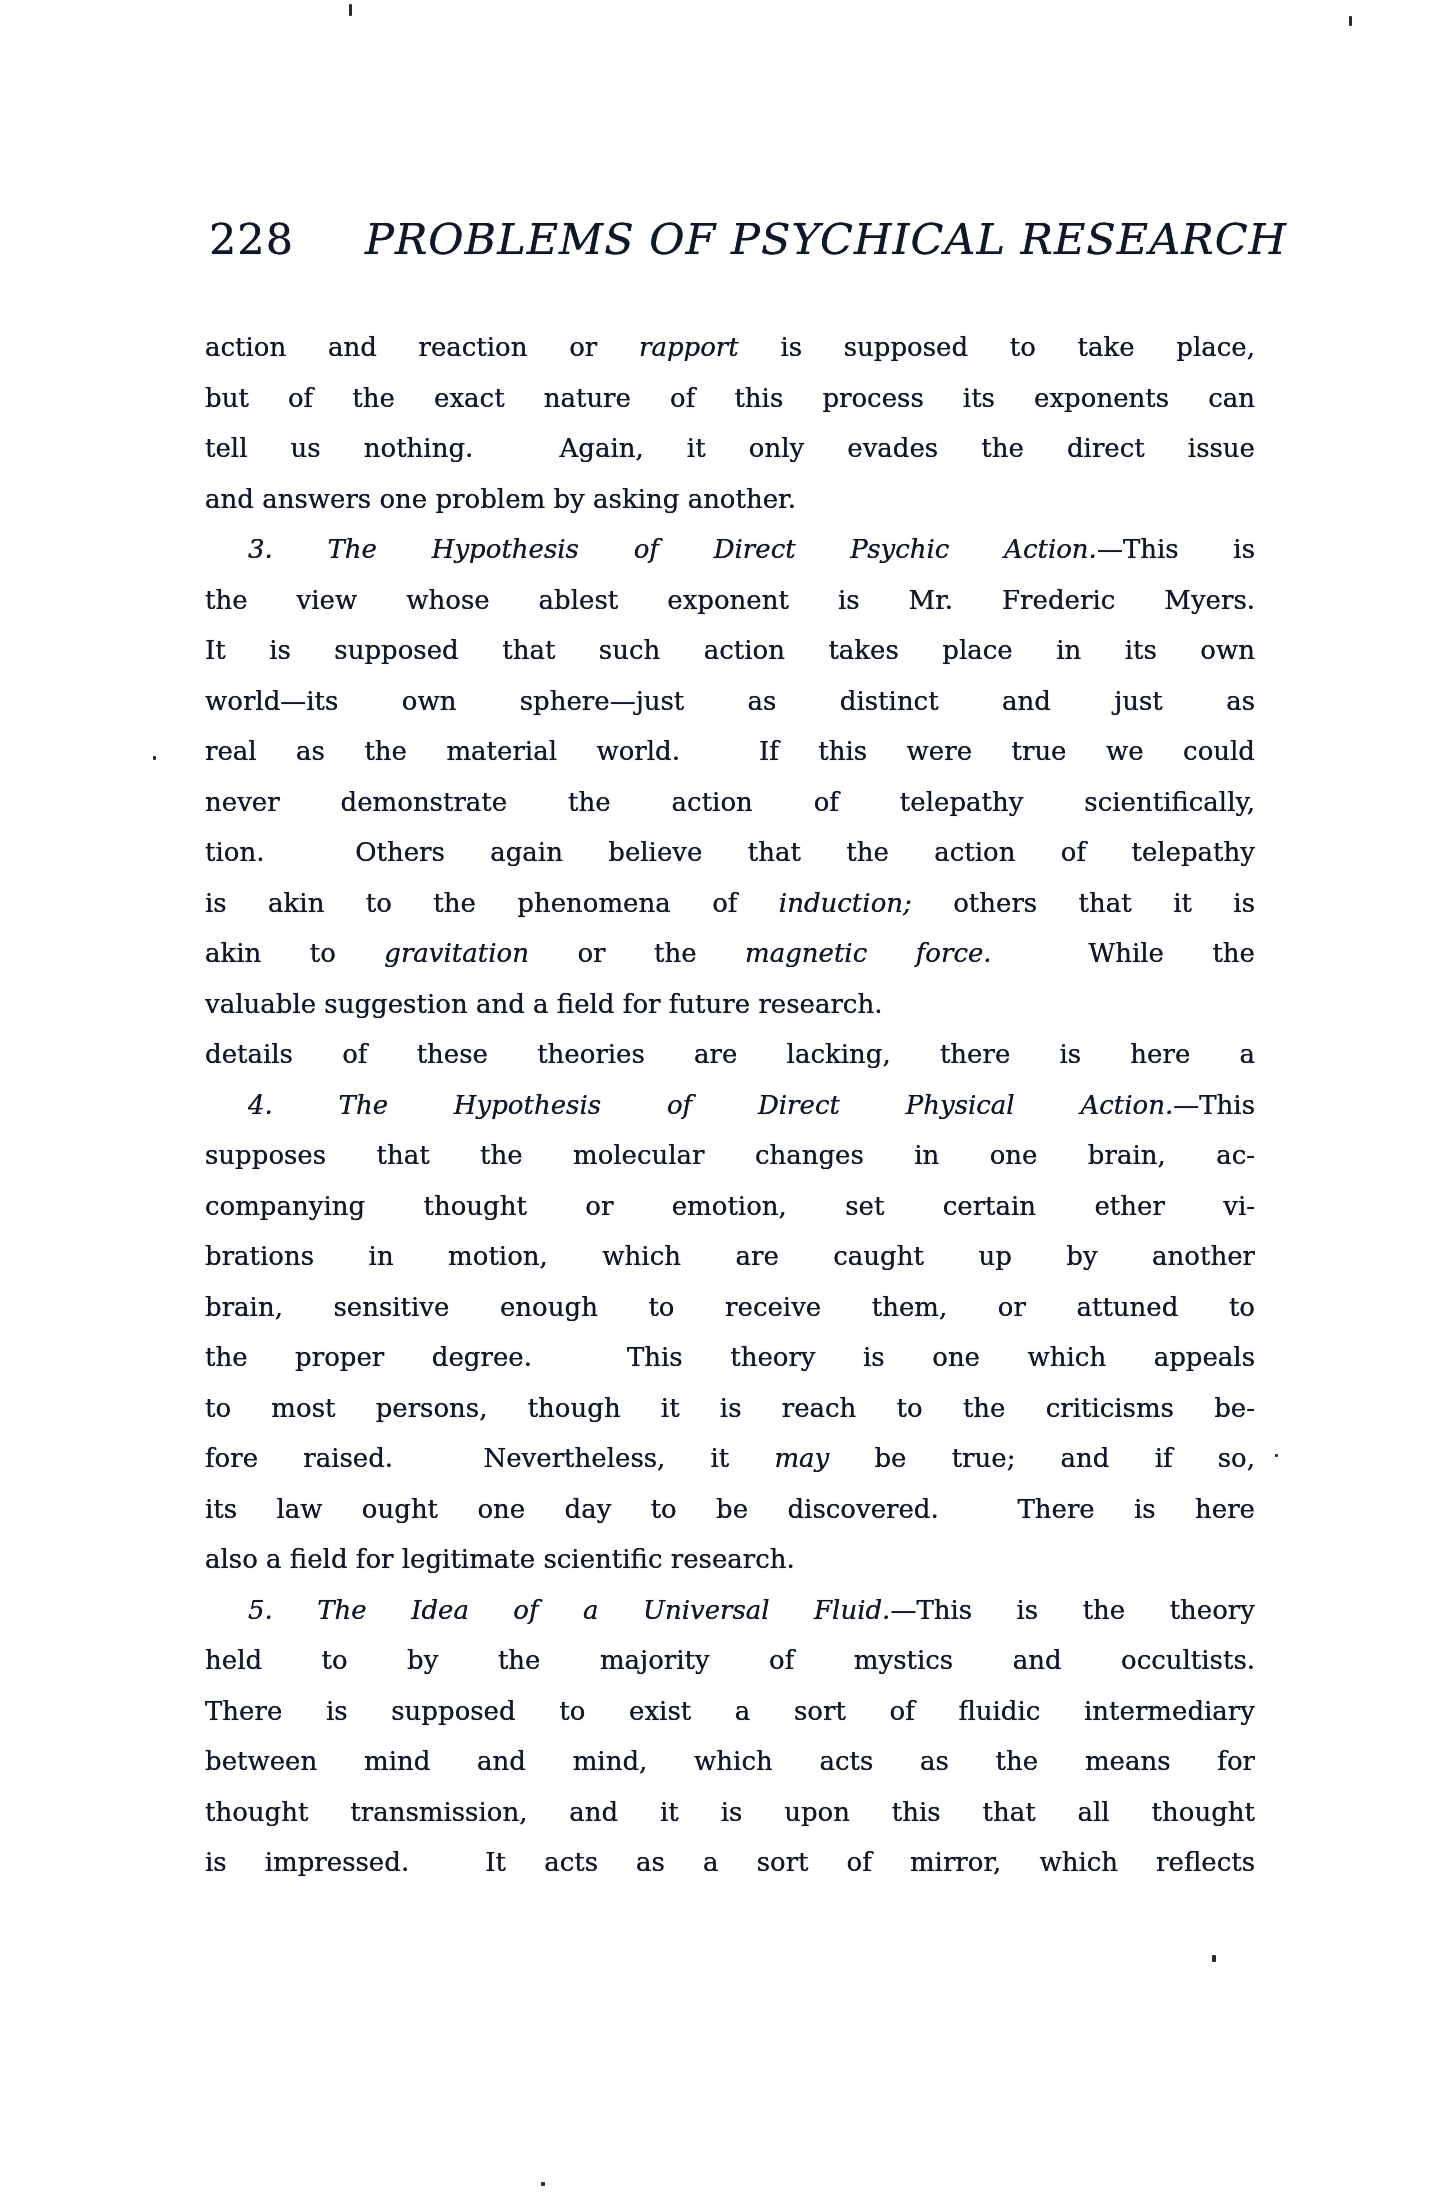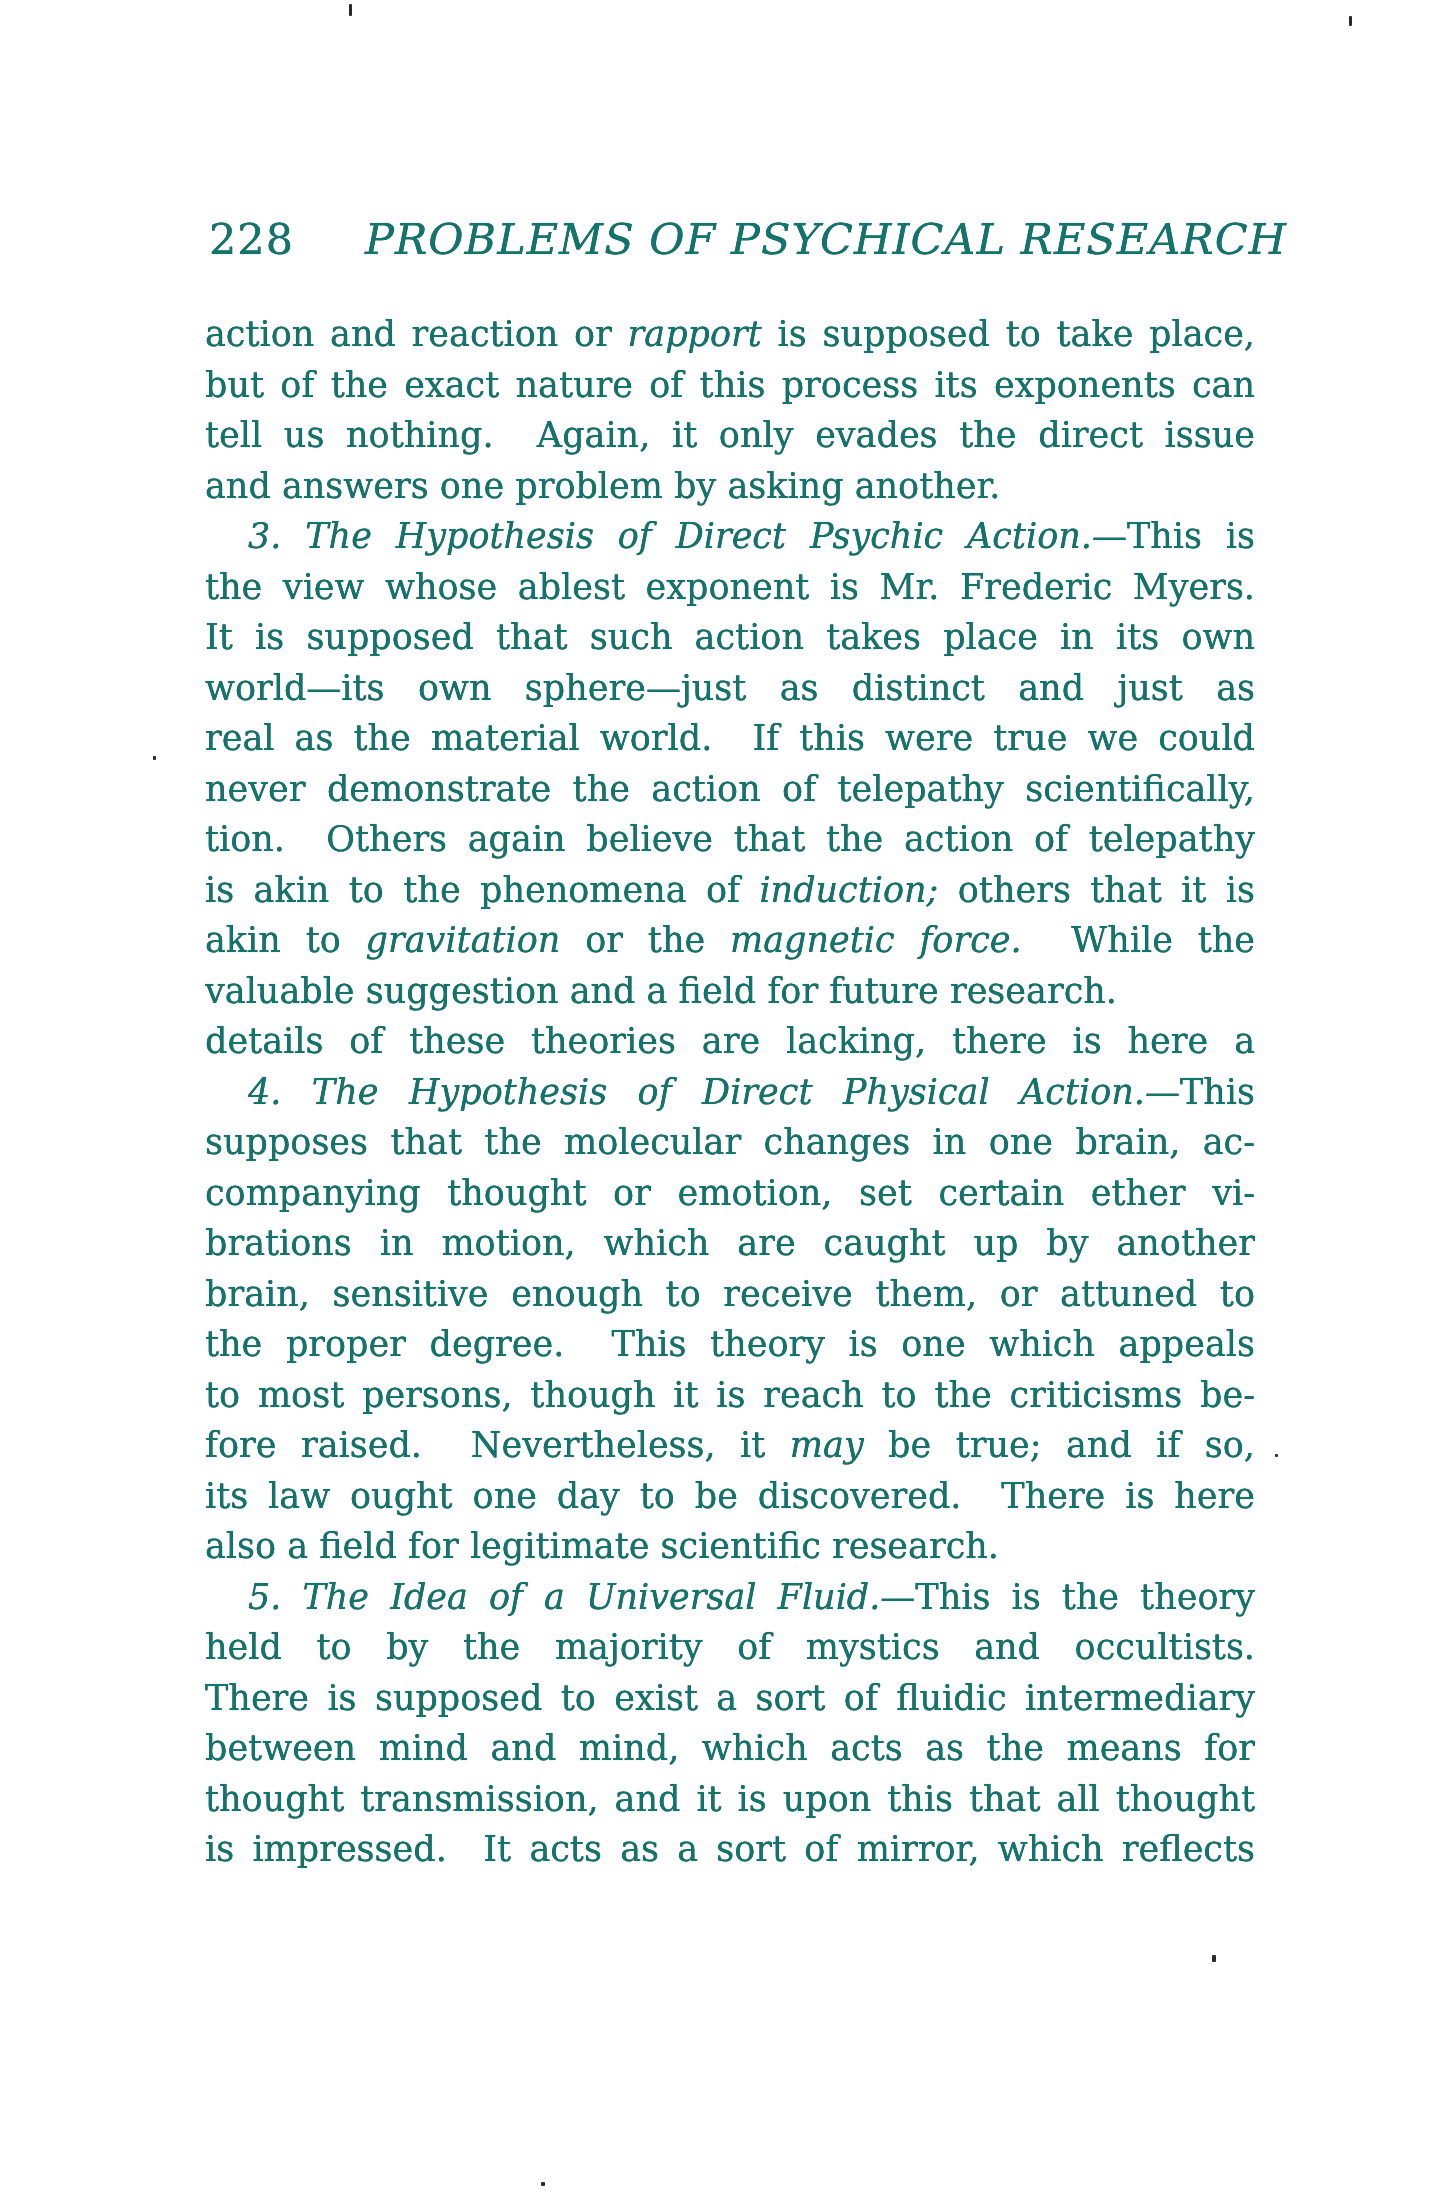--- a/index.html
+++ b/index.html
@@ -7,21 +7,21 @@
     padding: 0;
     background: #ffffff;
   }
   .page {
     position: relative;
     width: 1436px;
     height: 2211px;
     background: #ffffff;
     overflow: hidden;
     font-family: "DejaVu Serif", serif;
-    color: #0f766e;
+    color: #0f172a;
   }
   .running-head {
     position: absolute;
     top: 215px;
     left: 0;
     width: 100%;
     height: 48px;
     line-height: 48px;
     font-size: 43px;
     letter-spacing: 1px;
@@ -35,23 +35,23 @@
   .head-title {
     position: absolute;
     left: 365px;
     top: 0;
     white-space: nowrap;
     font-style: italic;
   }
   .text-block {
     position: absolute;
     left: 205px;
-    top: 309px;
+    top: 322px;
     width: 1050px;
-    font-size: 35px;
+    font-size: 26px;
     text-shadow: 0 0 0.7px rgba(0,0,0,0.85);
   }
   .line {
     height: 50.5px;
     line-height: 50.5px;
     overflow: hidden;
     text-align: justify;
     text-align-last: justify;
   }
   .line-last {

